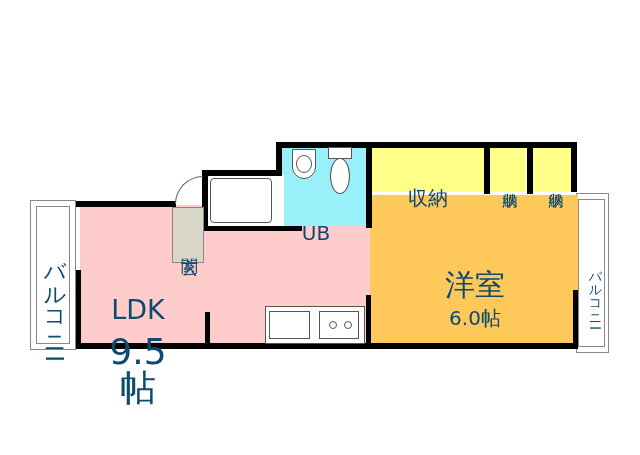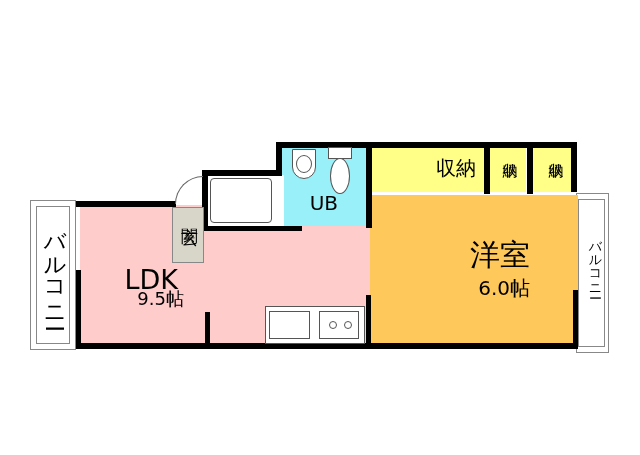--- a/index.html
+++ b/index.html
@@ -1,19 +1,19 @@
 <!DOCTYPE html>
 <html><head>
 <meta charset="utf-8">
 <style>
   html,body{margin:0;padding:0;background:#fff;}
   body{width:640px;height:455px;position:relative;overflow:hidden;font-family:"DejaVu Sans",sans-serif;}
   .abs{position:absolute;box-sizing:border-box;}
   .wall{background:#000;position:absolute;}
-  .lbl{position:absolute;color:#000000;text-align:right;line-height:1;}
+  .lbl{position:absolute;color:#0c4a6e;text-align:center;line-height:1;margin-top:30px;}
   .vtext{writing-mode:vertical-rl;text-orientation:upright;}
 </style>
 </head>
 <body>
 
 <div class="abs" style="left:30px;top:200px;width:46px;height:150px;border:1px solid #888;background:#fff;">
   <div class="abs" style="left:5px;top:5px;width:34px;height:138px;border:1px solid #888;"></div>
   <div class="lbl vtext" style="left:9px;top:16px;width:26px;font-size:22px;">バルコニー</div>
 </div>
 
@@ -69,19 +69,19 @@
 
 <div class="abs" style="left:265px;top:306px;width:100px;height:38px;background:#fff;border:1px solid #555;">
   <div class="abs" style="left:3px;top:4px;width:41px;height:28px;border:1px solid #555;"></div>
   <div class="abs" style="left:53px;top:4px;width:40px;height:28px;border:1px solid #555;">
     <div class="abs" style="left:9px;top:9px;width:8px;height:8px;border:1px solid #555;border-radius:50%;"></div>
     <div class="abs" style="left:24px;top:9px;width:8px;height:8px;border:1px solid #555;border-radius:50%;"></div>
   </div>
 </div>
 
 <div class="lbl" style="left:98px;top:266px;width:80px;font-size:27px;">LDK</div>
-<div class="lbl" style="left:92px;top:290px;width:92px;font-size:18px;">9.5帖</div>
+<div class="lbl" style="left:92px;top:304px;width:92px;font-size:36px;">9.5帖</div>
 <div class="lbl" style="left:420px;top:240px;width:110px;font-size:30px;font-family:Liberation Serif, serif;">洋室</div>
 <div class="lbl" style="left:420px;top:278px;width:110px;font-size:20px;">6.0帖</div>
 <div class="lbl" style="left:294px;top:193px;width:44px;font-size:20px;">UB</div>
 <div class="lbl" style="left:380px;top:158px;width:96px;font-size:20px;">収納</div>
 <div class="lbl vtext" style="left:497px;top:151px;width:20px;font-size:15px;">収納</div>
 <div class="lbl vtext" style="left:543px;top:151px;width:20px;font-size:15px;">収納</div>
 
 </body></html>

